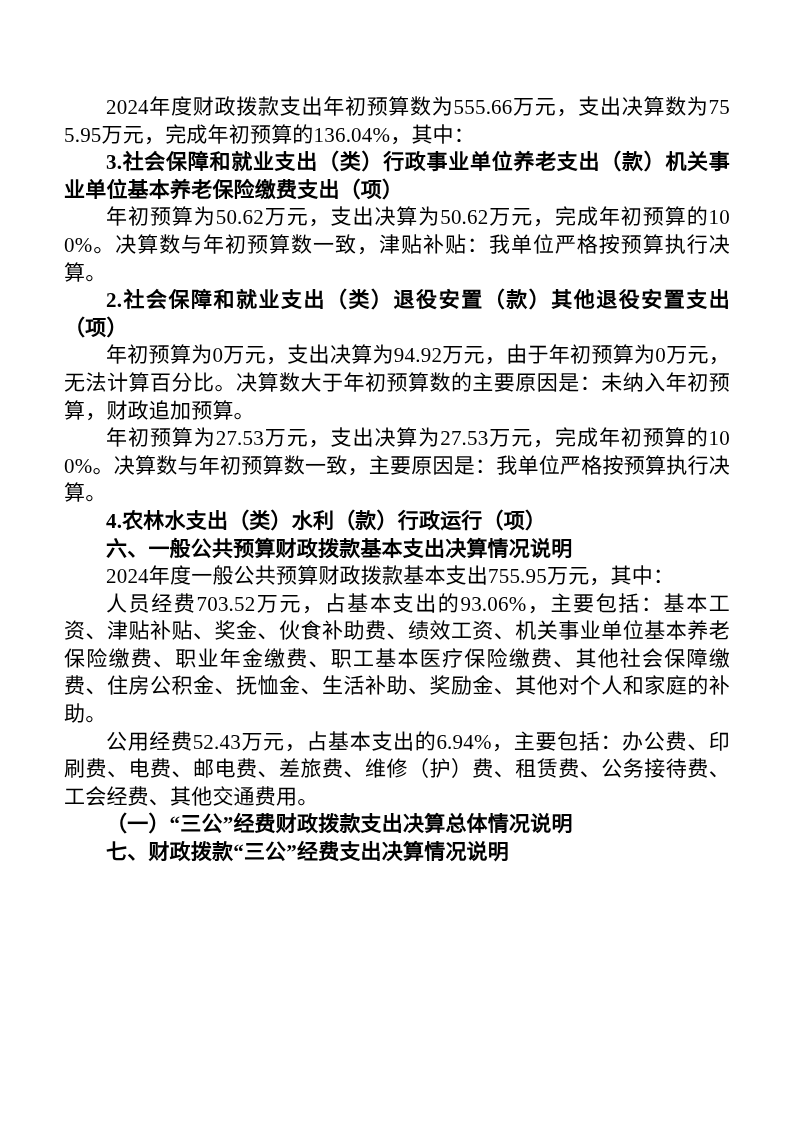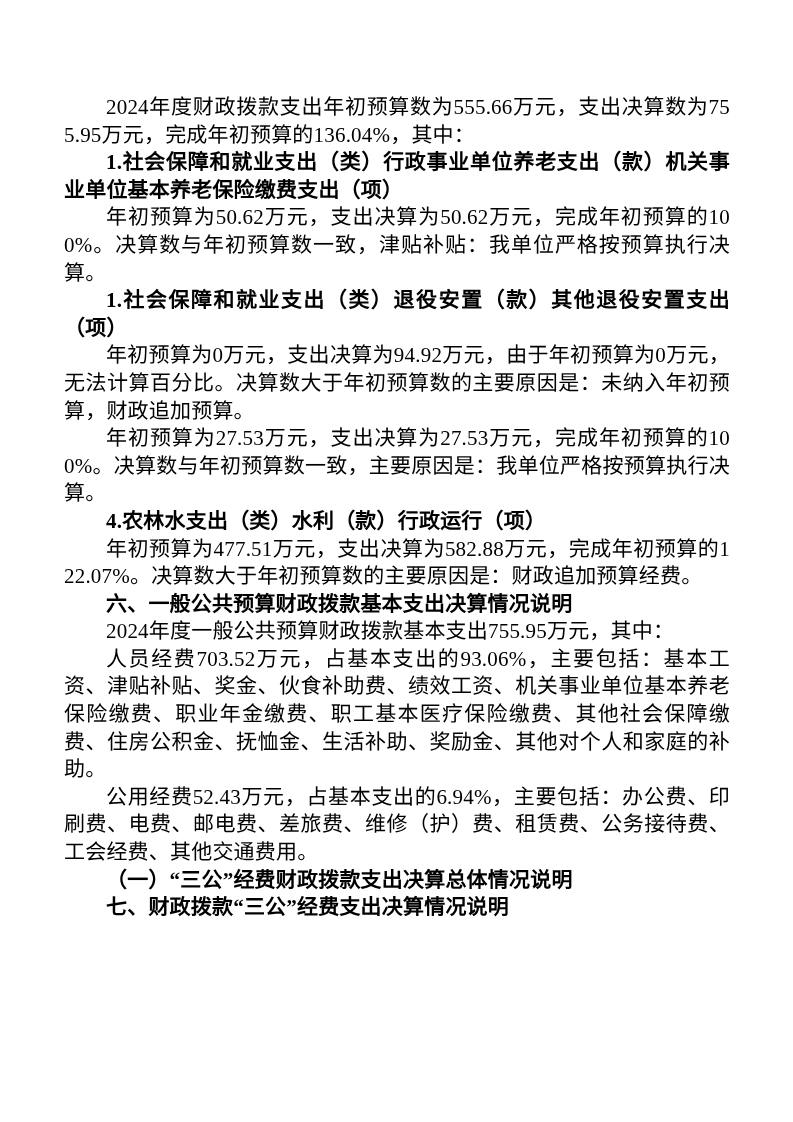--- a/index.html
+++ b/index.html
@@ -36,27 +36,26 @@
   .para.heading {
     font-weight: bold;
   }
 </style>
 </head>
 <body>
 
 <div class="page">
   <div class="content">
     <p class="para">2024年度财政拨款支出年初预算数为555.66万元，支出决算数为755.95万元，完成年初预算的136.04%，其中：</p>
-    <p class="para heading">1.社会保障和就业支出（类）行政事业单位养老支出（款）机关事业单位基本养老保险缴费支出（项）</p>
+    <p class="para heading">3.社会保障和就业支出（类）行政事业单位养老支出（款）机关事业单位基本养老保险缴费支出（项）</p>
     <p class="para">年初预算为50.62万元，支出决算为50.62万元，完成年初预算的100%。决算数与年初预算数一致，津贴补贴：我单位严格按预算执行决算。</p>
-    <p class="para heading">1.社会保障和就业支出（类）退役安置（款）其他退役安置支出（项）</p>
+    <p class="para heading">2.社会保障和就业支出（类）退役安置（款）其他退役安置支出（项）</p>
     <p class="para">年初预算为0万元，支出决算为94.92万元，由于年初预算为0万元，无法计算百分比。决算数大于年初预算数的主要原因是：未纳入年初预算，财政追加预算。</p>
     <p class="para">年初预算为27.53万元，支出决算为27.53万元，完成年初预算的100%。决算数与年初预算数一致，主要原因是：我单位严格按预算执行决算。</p>
     <p class="para heading">4.农林水支出（类）水利（款）行政运行（项）</p>
-    <p class="para">年初预算为477.51万元，支出决算为582.88万元，完成年初预算的122.07%。决算数大于年初预算数的主要原因是：财政追加预算经费。</p>
     <p class="para heading">六、一般公共预算财政拨款基本支出决算情况说明</p>
     <p class="para">2024年度一般公共预算财政拨款基本支出755.95万元，其中：</p>
     <p class="para">人员经费703.52万元，占基本支出的93.06%，主要包括：基本工资、津贴补贴、奖金、伙食补助费、绩效工资、机关事业单位基本养老保险缴费、职业年金缴费、职工基本医疗保险缴费、其他社会保障缴费、住房公积金、抚恤金、生活补助、奖励金、其他对个人和家庭的补助。</p>
     <p class="para">公用经费52.43万元，占基本支出的6.94%，主要包括：办公费、印刷费、电费、邮电费、差旅费、维修（护）费、租赁费、公务接待费、工会经费、其他交通费用。</p>
     <p class="para heading">（一）“三公”经费财政拨款支出决算总体情况说明</p>
     <p class="para heading">七、财政拨款“三公”经费支出决算情况说明</p>
   </div>
 </div>
 
 </body></html>

